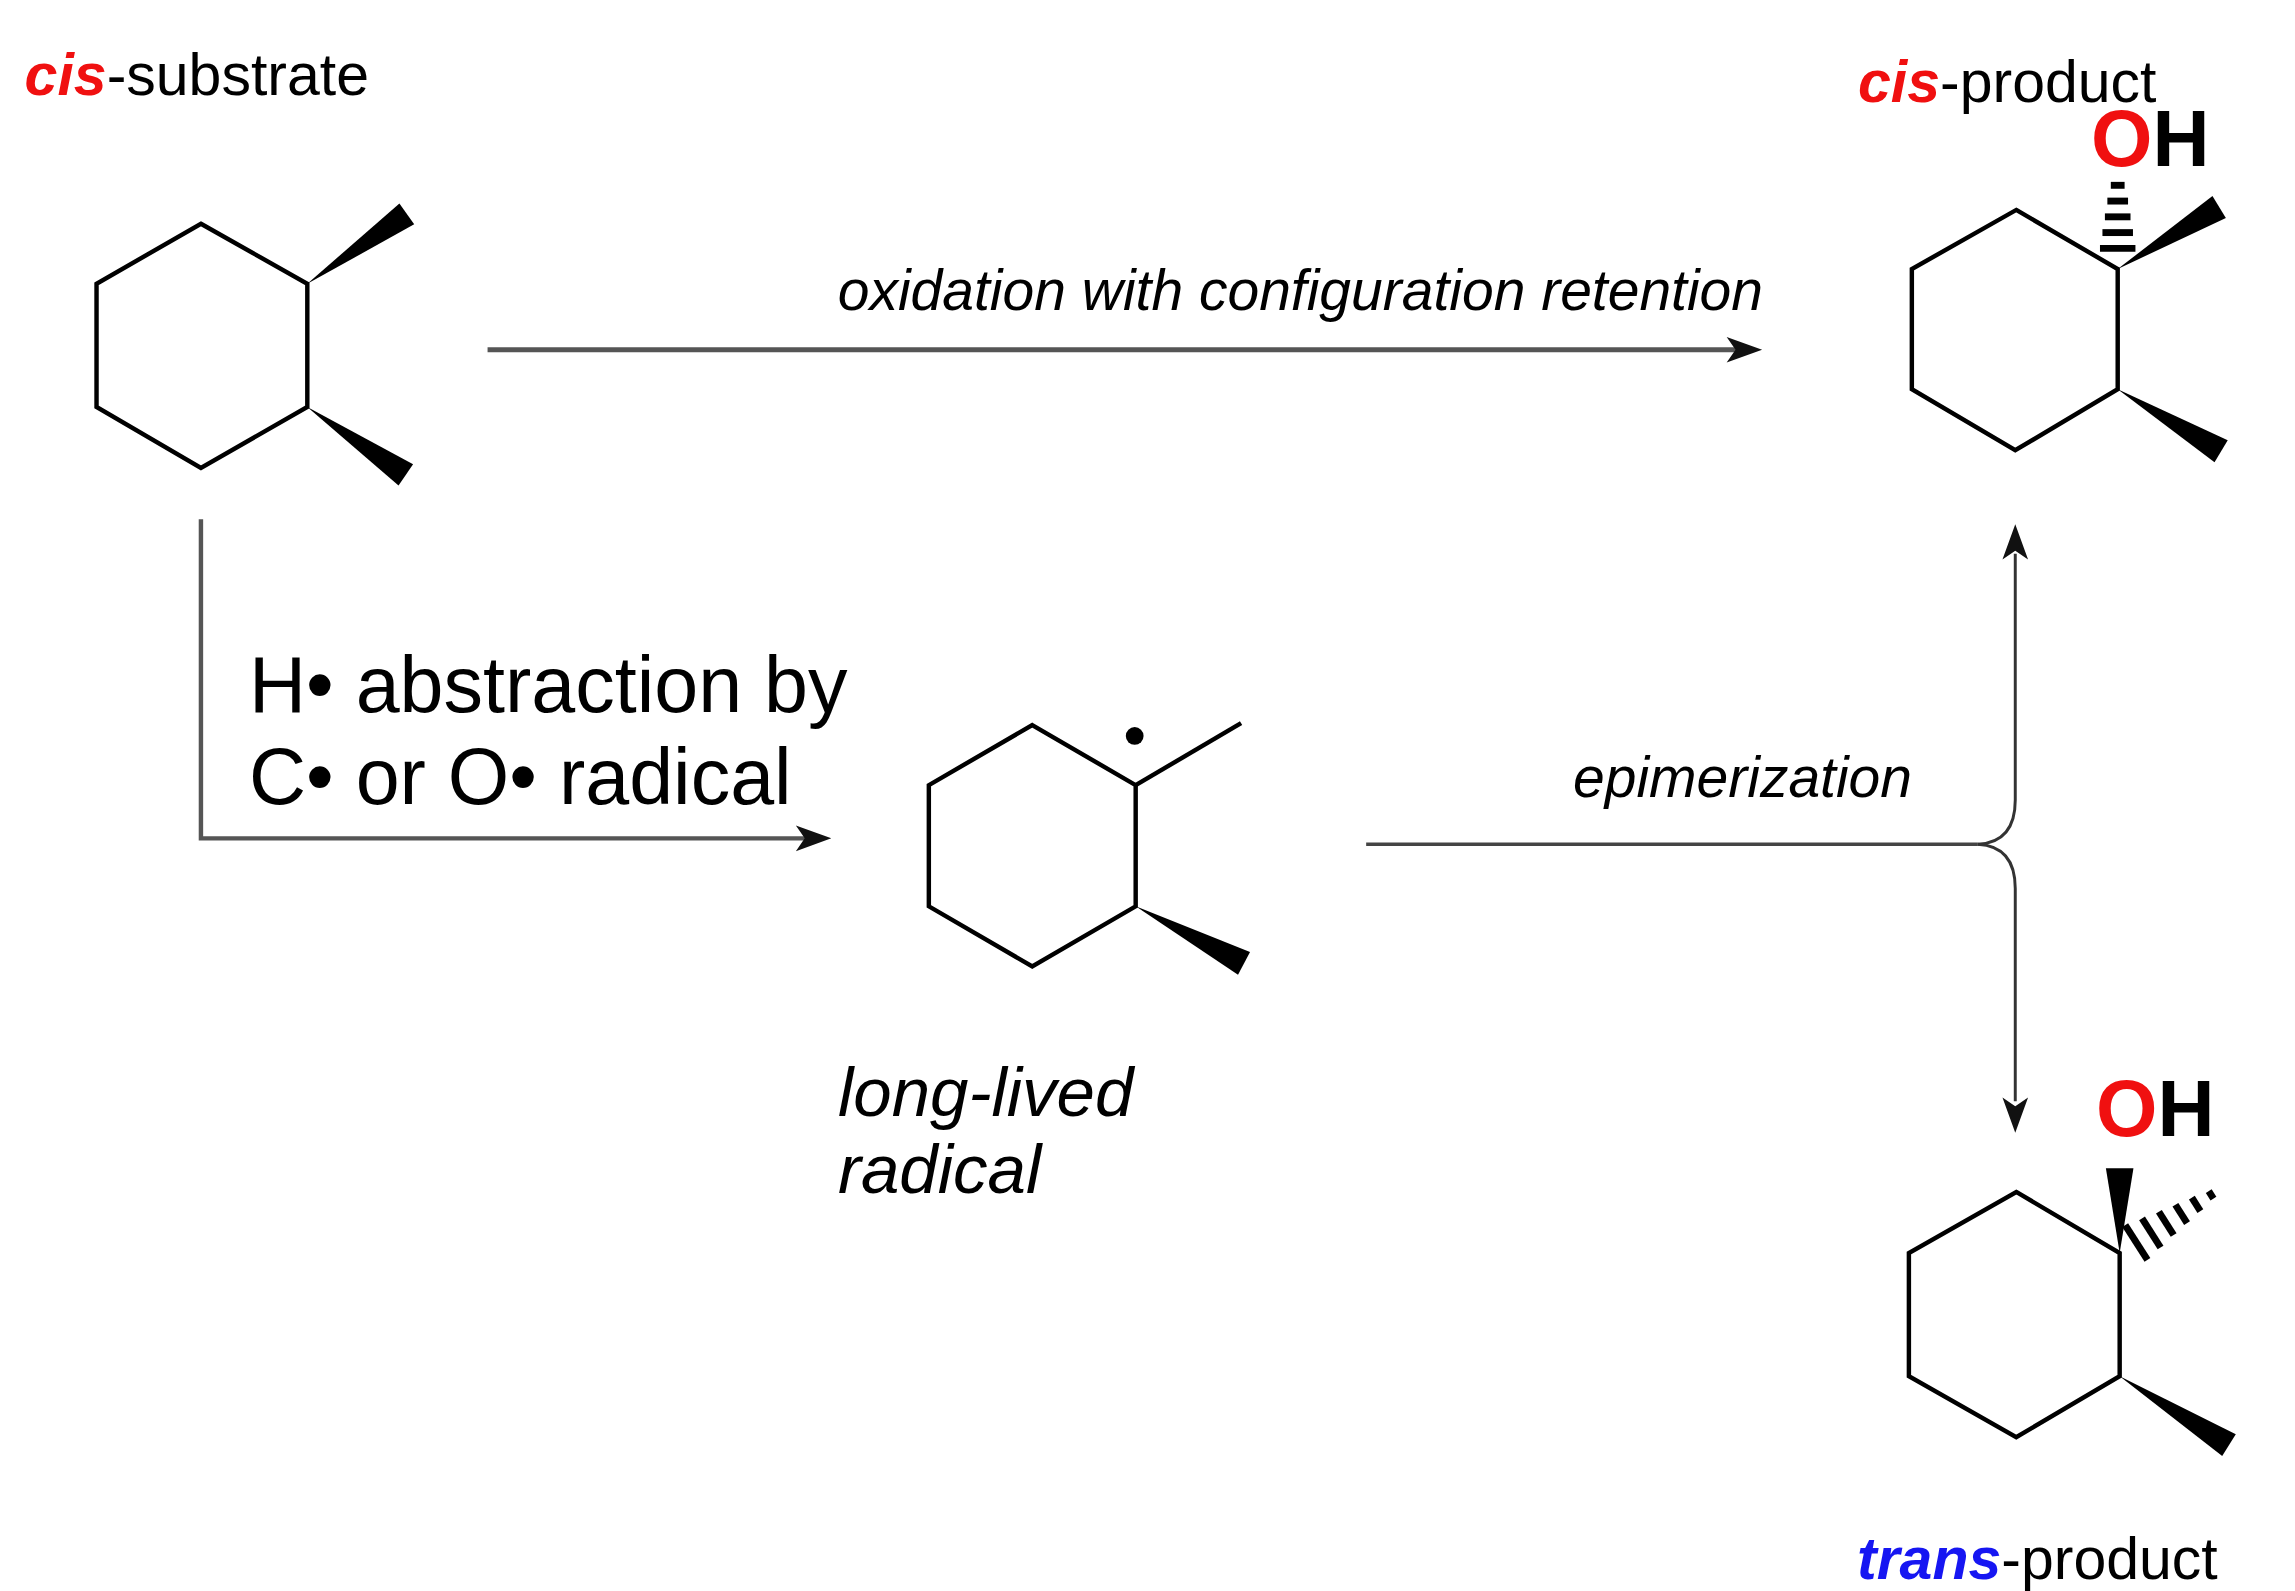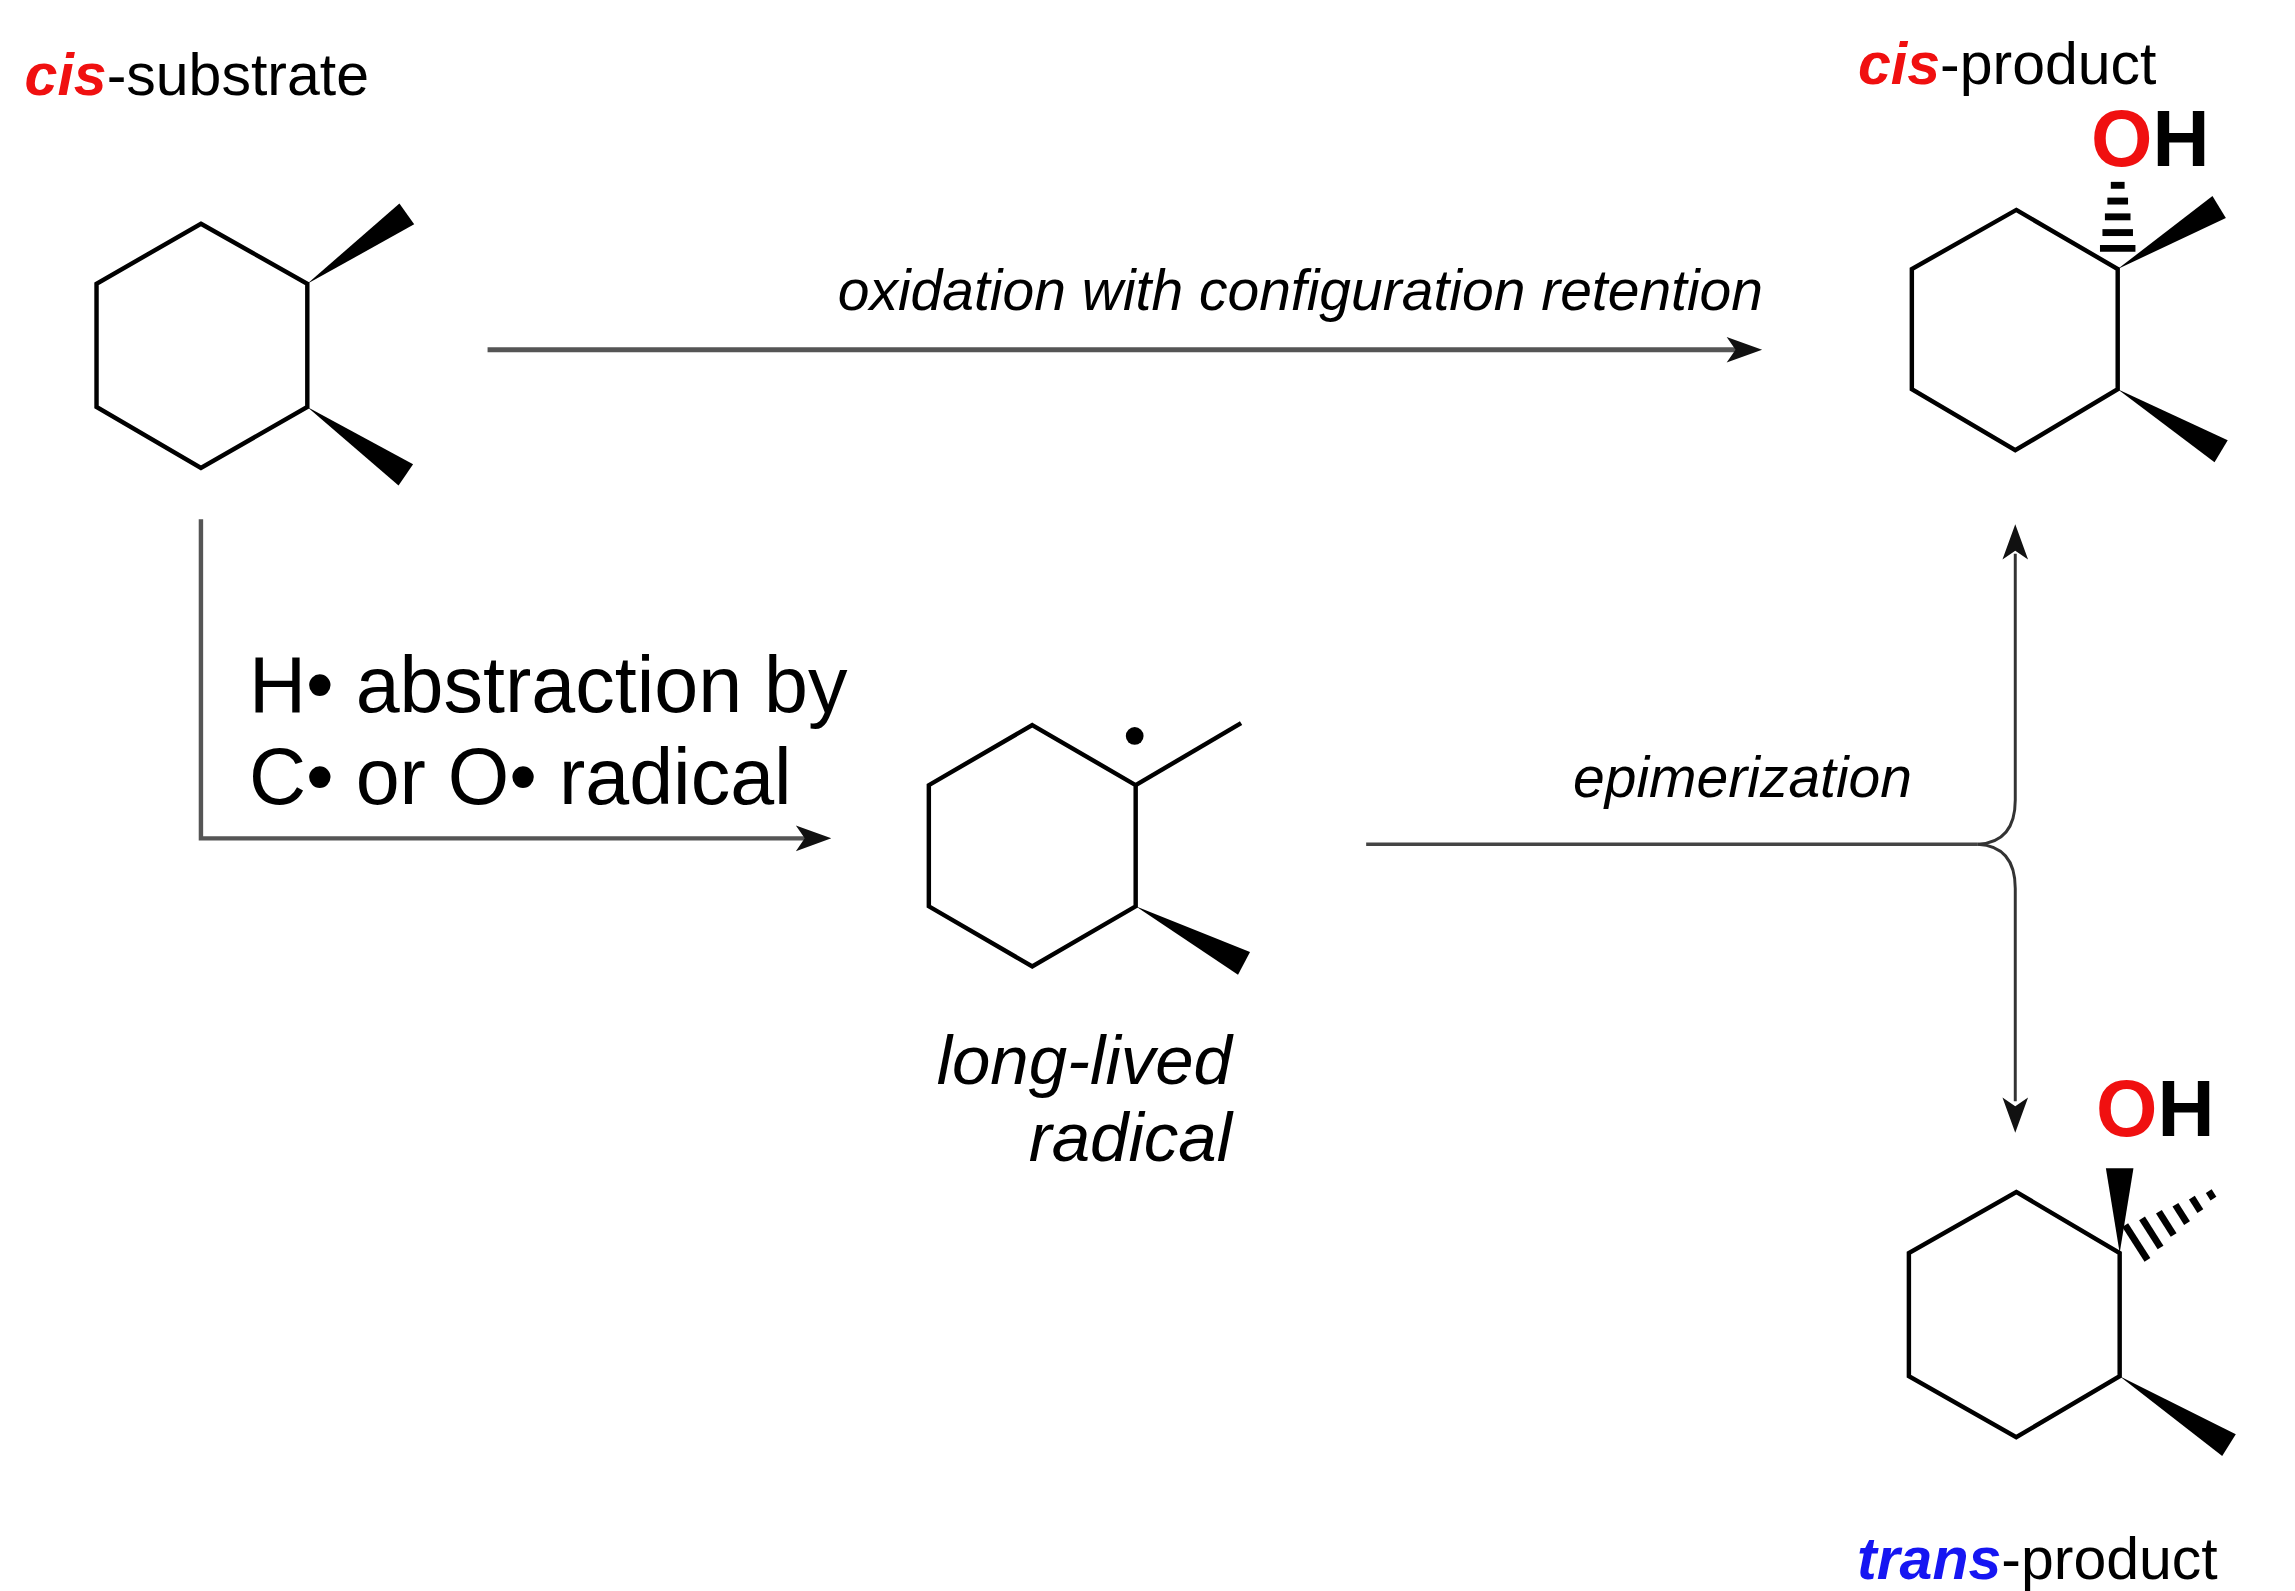--- a/index.html
+++ b/index.html
@@ -14,21 +14,21 @@
   #scheme-svg{position:absolute;left:0;top:0;width:2295px;height:1592px;}
   .txt{position:absolute;line-height:1;white-space:nowrap;}
   .ital{}
   .stereo-red{color:var(--red,#f01212);font-weight:bold;font-style:italic;}
   .stereo-blue{color:var(--blue,#1414f4);font-weight:bold;font-style:italic;}
   .o-red{color:var(--red,#f01212);}
   .title{font-size:59px;margin-top:32px;}
   .oh{font-size:79px;font-weight:bold;letter-spacing:0px;margin-left:7px;}
   .arrowlab{font-size:57px;font-style:italic;}
   .abstract-line{font-size:79px;}
-  .caption{font-size:69px;font-style:italic;text-align:right;}
+  .caption{font-size:69px;font-style:italic;text-align:left;margin-top:32px;}
   .center{text-align:right;}
 </style>
 </head>
 <body>
 
 <div id="canvas">
 
   <svg id="scheme-svg" viewBox="0 0 2330 1616">
 
     <g>
@@ -87,21 +87,21 @@
       <polygon points="2046,532 2033,568 2046,559 2059,568" fill="#111"></polygon>
       <path d="M 2008 857 Q 2046 859 2046 902 L 2046 1118" fill="none" stroke="#333" stroke-width="3"></path>
       <polygon points="2046,1150 2033,1114 2046,1123 2059,1114" fill="#111"></polygon>
     </g>
   </svg>
 
   <div class="txt title" style="left:24.6px;top:13.8px;">
     <span class="stereo-red">cis</span><span>-substrate</span>
   </div>
 
-  <div class="txt title" style="left:1858px;top:3px;">
+  <div class="txt title" style="left:1858px;top:21px;">
     <span class="stereo-red">cis</span><span>-product</span>
   </div>
 
   <div class="txt oh" style="left:2084px;top:99px;">
     <span class="o-red">O</span><span>H</span>
   </div>
 
   <div class="txt arrowlab center" style="left:453px;top:262px;width:1310px;">oxidation with configuration retention</div>
 
   <div class="txt abstract-line" style="left:249px;top:645px;">

